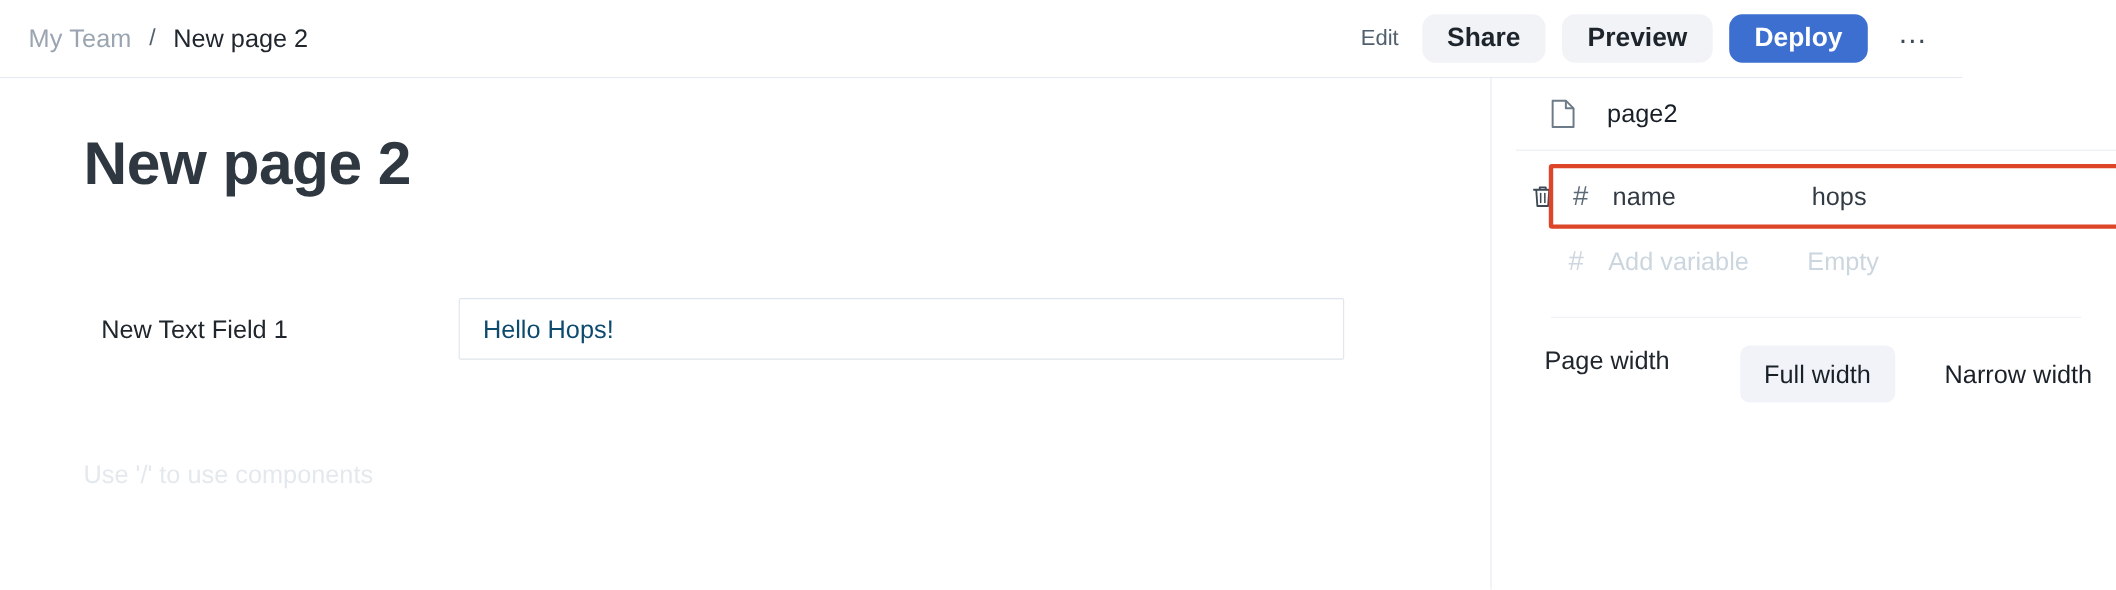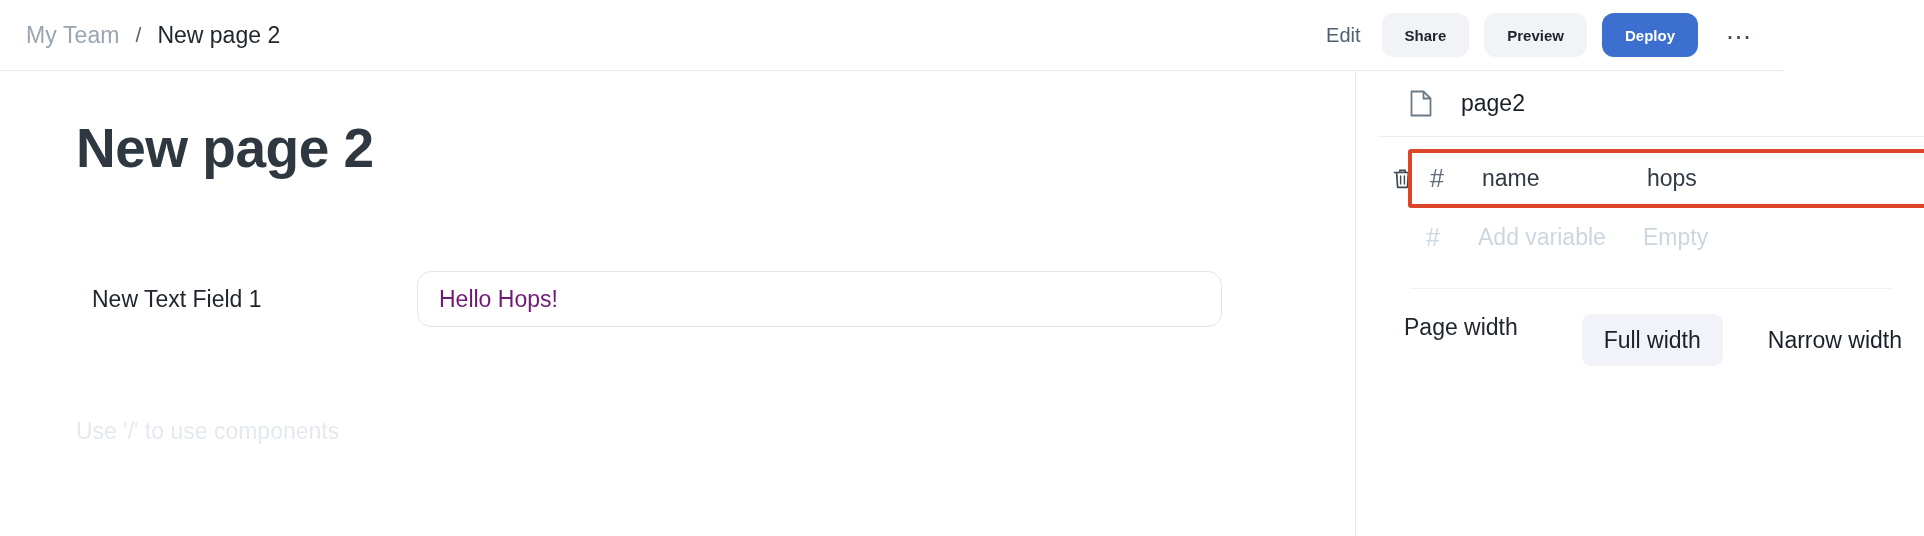--- a/index.html
+++ b/index.html
@@ -64,21 +64,21 @@
     cursor: pointer;
     white-space: nowrap;
   }
   .tb-btn {
     height: 44px;
     display: flex;
     align-items: center;
     justify-content: center;
     padding: 0 23px;
     border-radius: 12px;
-    font-size: 15px;
+    font-size: 24px;
     font-weight: bold;
     background: #f1f3f7;
     color: #1d242c;
     cursor: pointer;
     white-space: nowrap;
     border: none;
     font-family: "Liberation Sans", sans-serif;
   }
   .tb-btn.primary {
     background: #3d6fd0;
@@ -123,27 +123,27 @@
   .field-label {
     font-size: 23px;
     color: #20262d;
     width: 325px;
     white-space: nowrap;
   }
   .field-input {
     width: 805px;
     height: 56px;
     border: 1px solid #dfe5ec;
-    border-radius: 14px;
+    border-radius: 2px;
     background: #ffffff;
     display: flex;
     align-items: center;
     padding: 0 21px;
     font-size: 23px;
-    color: #701a75;
+    color: #0c4a6e;
     cursor: text;
   }
   .slash-hint {
     position: absolute;
     left: 76px;
     top: 347px;
     font-size: 23px;
     color: #e4e9ee;
     cursor: text;
   }
@@ -214,21 +214,21 @@
   .hash-icon {
     font-size: 25px;
     color: #5d6a78;
     width: 30px;
     flex: none;
   }
   .hash-icon.muted { color: #ced7e0; }
   .var-name {
     font-size: 23px;
     color: #323a43;
-    margin-left: 22px;
+    margin-left: 6px;
     white-space: nowrap;
   }
   .var-name.muted { color: #ccd6df; }
   .var-value {
     position: absolute;
     left: 235px;
     font-size: 23px;
     color: #323a43;
     white-space: nowrap;
   }

